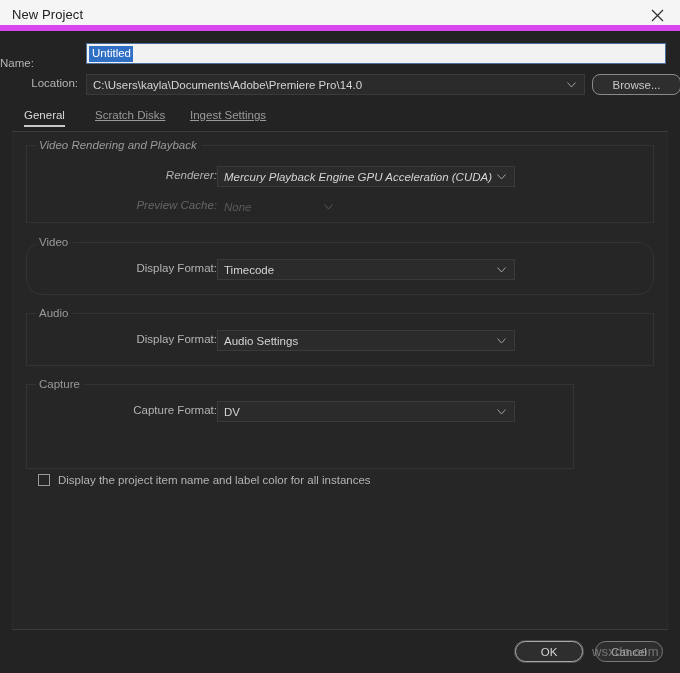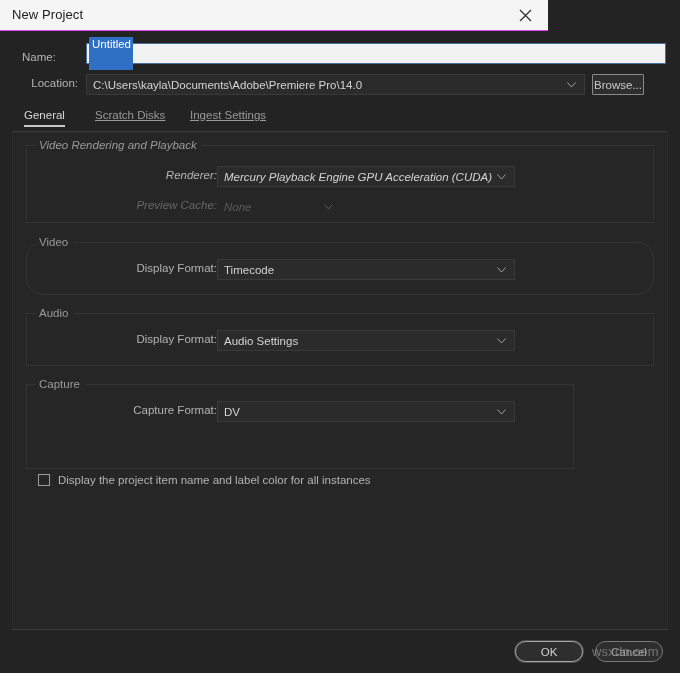--- a/index.html
+++ b/index.html
@@ -12,23 +12,23 @@
 
   .dialog {
     position: relative;
     width: 680px; height: 673px;
     background: #232323;
   }
 
   
   .titlebar {
     position: absolute; left: 0; top: 0;
-    width: 548px; height: 31px;
+    width: 680px; height: 31px;
     background: #f5f5f5;
-    border-bottom: 1px solid #d946ef;
+    border-bottom: 6px solid #d946ef;
   }
   .titlebar-text {
     position: absolute; left: 12px; top: 7px;
     font-size: 13px; color: #202020;
     letter-spacing: .1px;
   }
   .close-btn {
     position: absolute; right: 0; top: 0;
     width: 46px; height: 30px;
     display: flex; align-items: center; justify-content: center;
@@ -42,36 +42,36 @@
     width: 680px; height: 642px;
     background: #232323;
   }
 
   
   .row-name {
     position: absolute; left: 0; top: 12px;
     width: 680px; height: 22px;
   }
   .lbl-name {
-    position: absolute; left: 0; top: 8px; width: 78px;
-    text-align: center;
+    position: absolute; left: 0; top: 14px; width: 78px;
+    text-align: left;
     font-size: 11.5px; color: #b4b4b4;
   }
   .name-input {
     position: absolute; left: 86px; top: 0;
     width: 580px; height: 21px;
     background: #f2f2f2;
     border: 1px solid #4a6f9c;
     display: flex; align-items: center;
   }
   .name-value {
     font-size: 11.5px;
     color: #ffffff;
     background: #2f6fc4;
-    padding: 1px 2px 19px 3px;
+    padding: 1px 2px 2px 3px;
     margin-left: 2px;
     line-height: 13px;
   }
 
   
   .row-location {
     position: absolute; left: 0; top: 43px;
     width: 680px; height: 22px;
   }
   .lbl-location {
@@ -91,23 +91,23 @@
     font-size: 11.5px; color: #d4d4d4;
     margin-left: 6px;
   }
   .sel-caret {
     position: absolute; right: 8px; top: 50%;
     transform: translateY(-50%);
     width: 9px; height: 6px;
   }
   .browse-btn {
     position: absolute; left: 592px; top: 0;
-    width: 52px; height: 21px;
+    width: 89px; height: 21px;
     border: 1px solid #8a8a8a;
-    border-radius: 1px;
+    border-radius: 8px;
     background: #2e2e2e;
     display: flex; align-items: center; justify-content: center;
     font-size: 11.5px; color: #c8c8c8;
     cursor: pointer;
   }
 
   
   .tabs {
     position: absolute; left: 12px; top: 75px;
     width: 656px; height: 26px;

